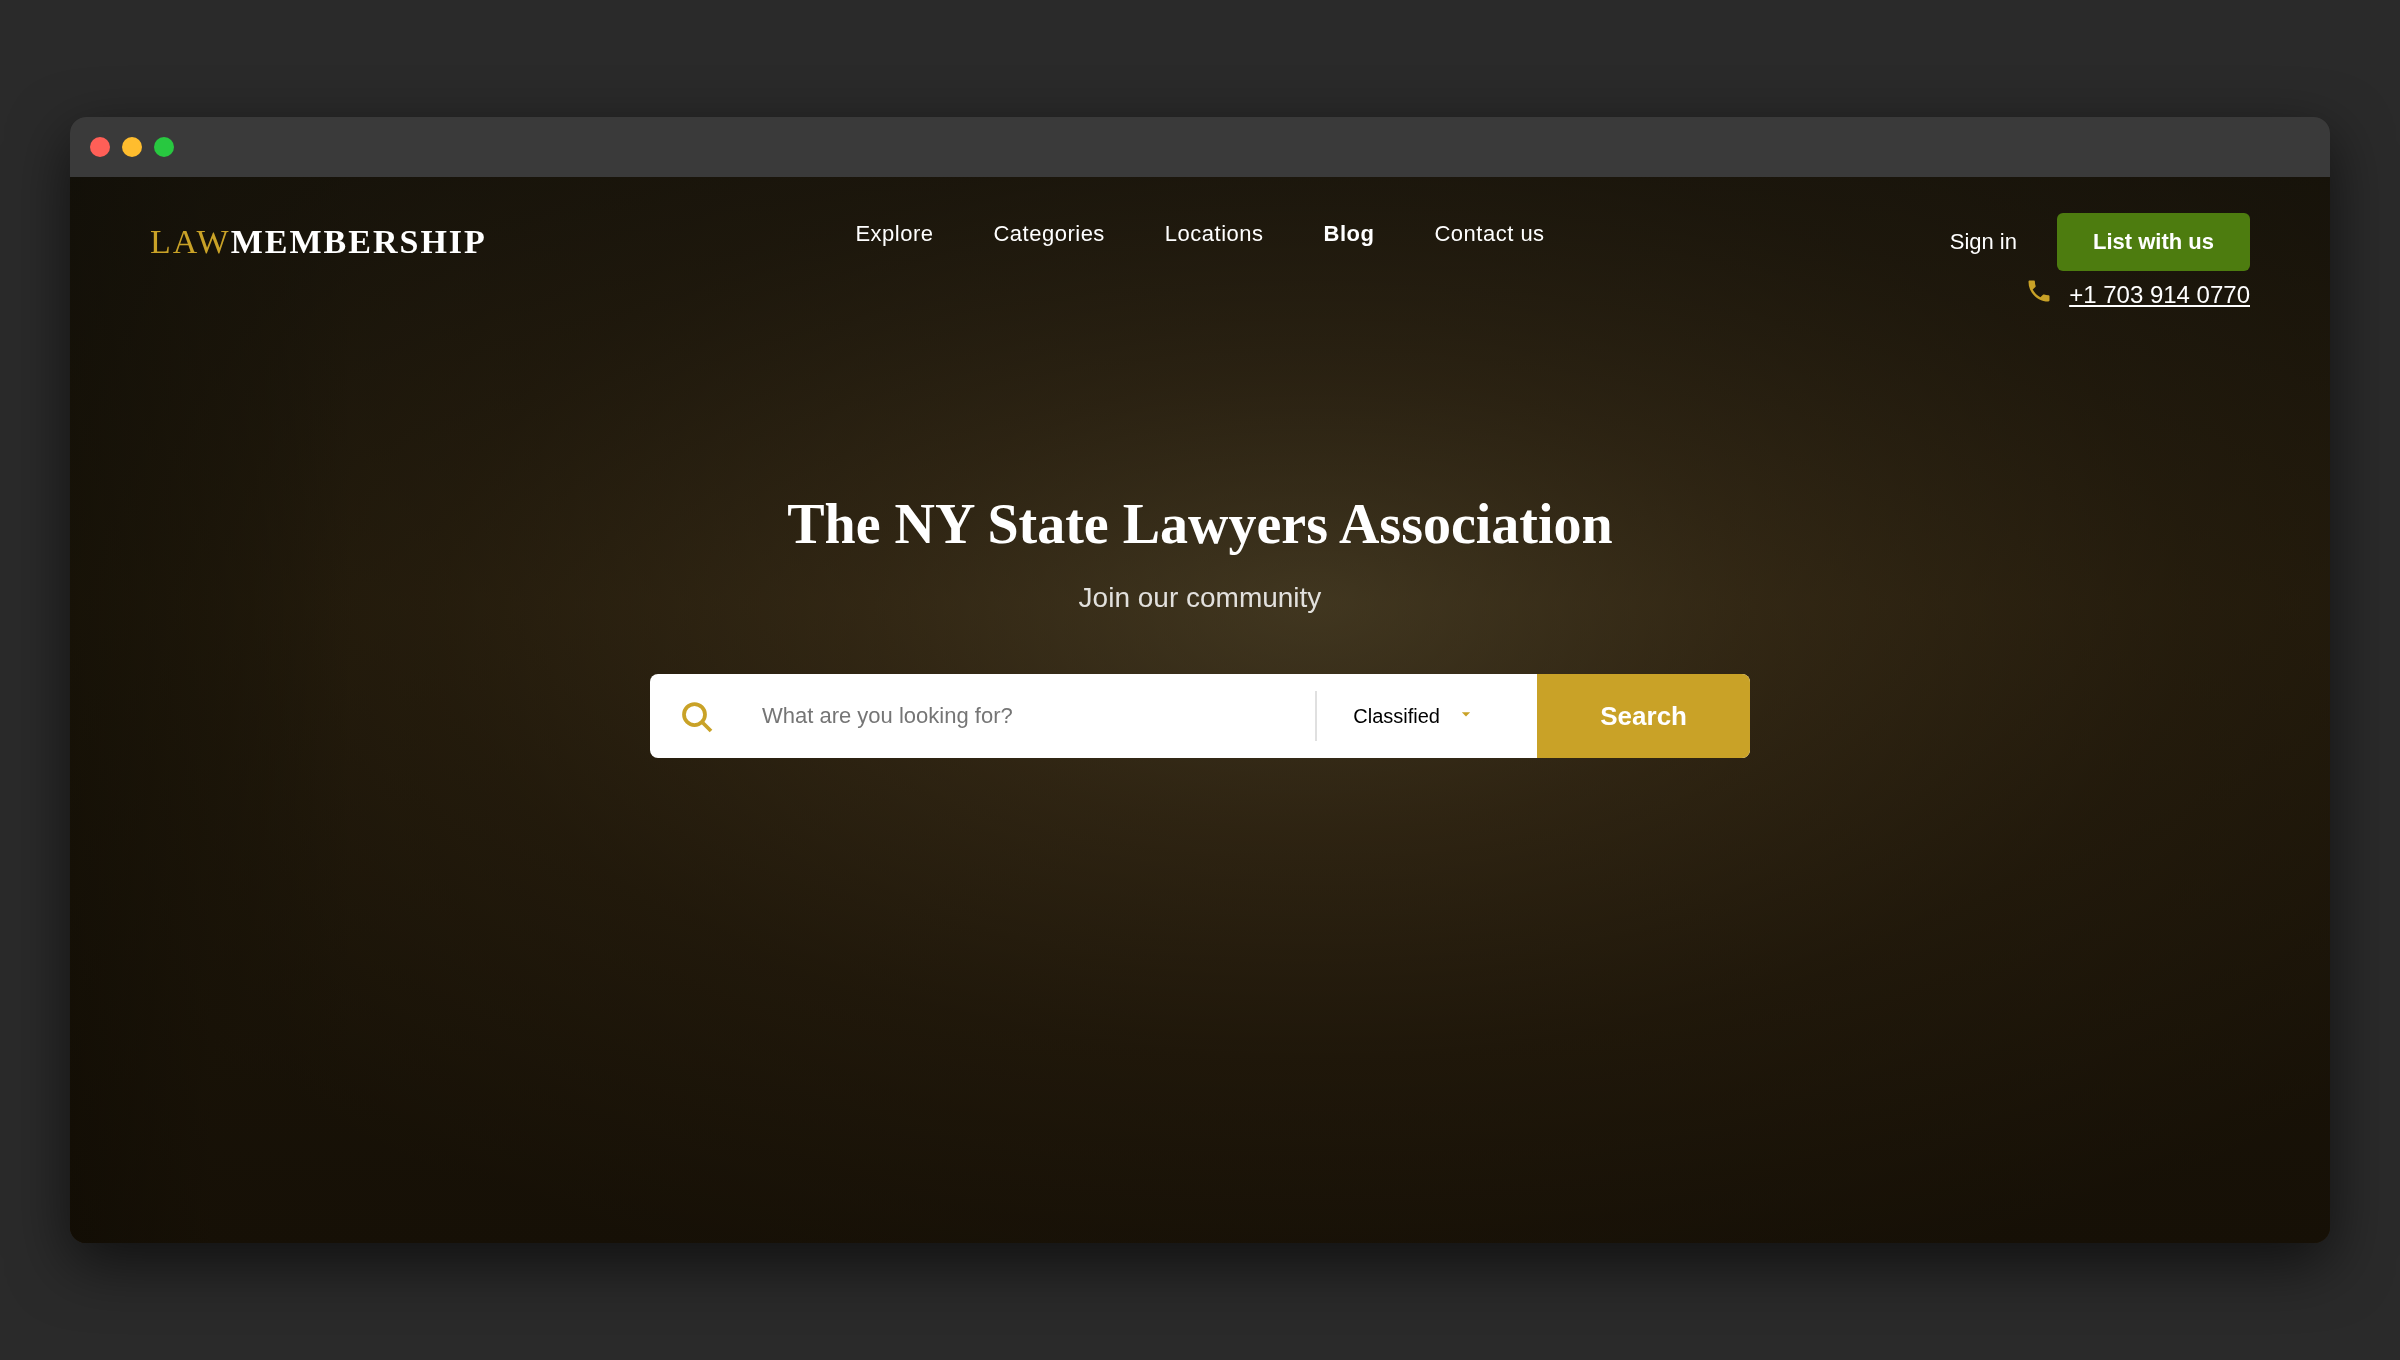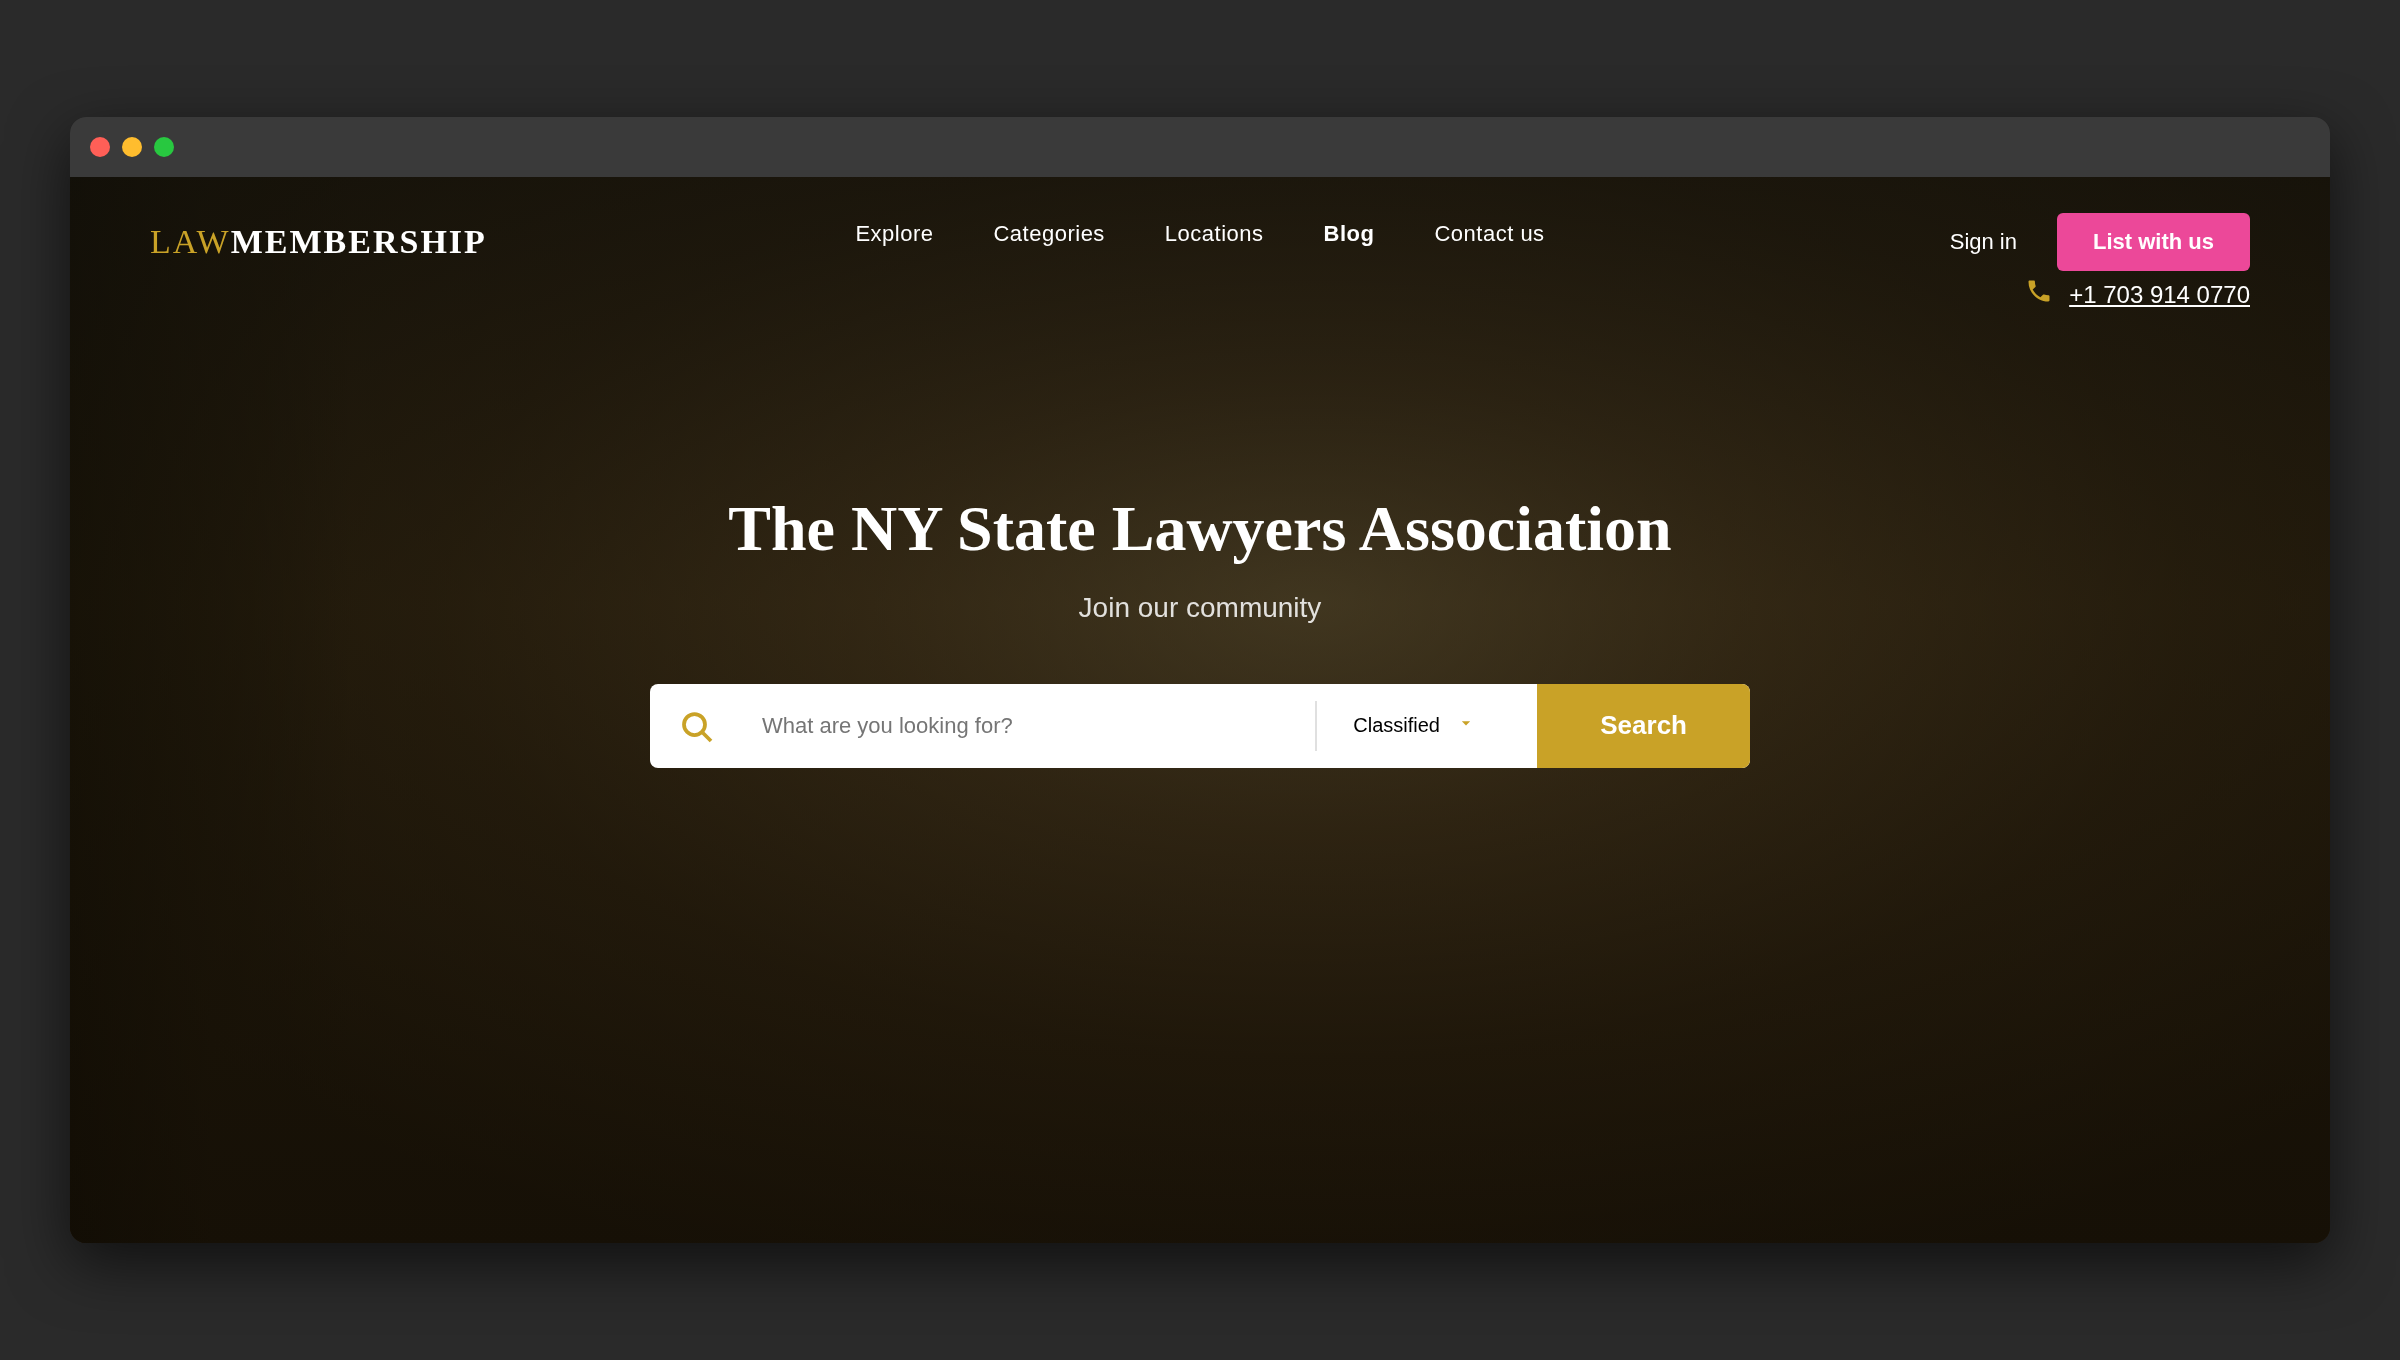--- a/index.html
+++ b/index.html
@@ -143,21 +143,21 @@
     .sign-in-btn {
       color: #ffffff;
       font-family: Arial, sans-serif;
       font-size: 22px;
       cursor: pointer;
       background: none;
       border: none;
     }
 
     .list-btn {
-      background: #ec4899;
+      background: #4d7c0f;
       color: #ffffff;
       font-family: Arial, sans-serif;
       font-size: 22px;
       font-weight: 700;
       padding: 16px 36px;
       border: none;
       border-radius: 6px;
       cursor: pointer;
     }
 
@@ -186,21 +186,21 @@
     .hero-content {
       position: relative;
       z-index: 10;
       text-align: center;
       margin-top: 220px;
       padding: 0 80px;
     }
 
     .hero-title {
       font-family: 'Georgia', serif;
-      font-size: 64px;
+      font-size: 56px;
       font-weight: 700;
       color: #ffffff;
       line-height: 1.2;
       margin-bottom: 24px;
     }
 
     .hero-subtitle {
       font-family: Arial, sans-serif;
       font-size: 28px;
       color: rgba(255, 255, 255, 0.85);

